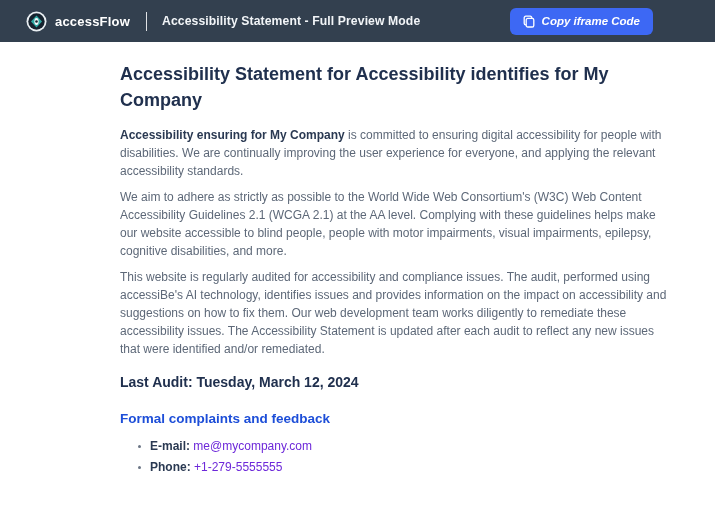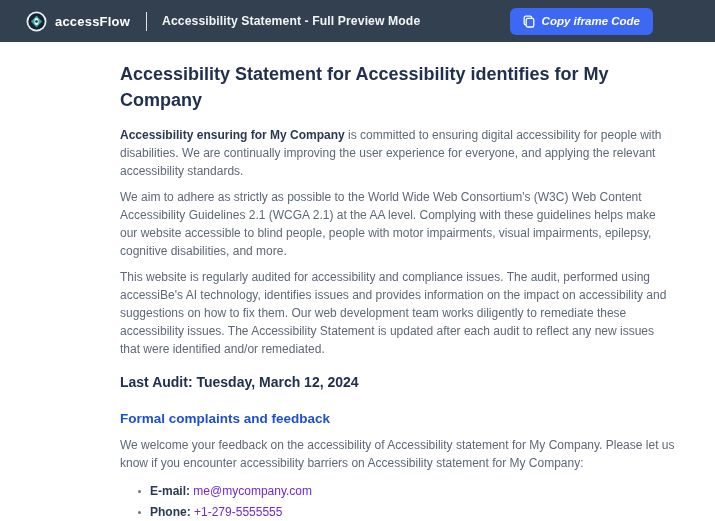--- a/index.html
+++ b/index.html
@@ -144,21 +144,20 @@
   <p><span class="b-dark">Accessibility ensuring for My Company</span><span> is committed to ensuring digital accessibility for people with disabilities. We are continually improving the user experience for everyone, and applying the relevant accessibility standards.</span></p>
 
   <p>We aim to adhere as strictly as possible to the World Wide Web Consortium's (W3C) Web Content Accessibility Guidelines 2.1 (WCGA 2.1) at the AA level. Complying with these guidelines helps make our website accessible to blind people, people with motor impairments, visual impairments, epilepsy, cognitive disabilities, and more.</p>
 
   <p>This website is regularly audited for accessibility and compliance issues. The audit, performed using accessiBe's AI technology, identifies issues and provides information on the impact on accessibility and suggestions on how to fix them. Our web development team works diligently to remediate these accessibility issues. The Accessibility Statement is updated after each audit to reflect any new issues that were identified and/or remediated.</p>
 
   <h2 class="sub-h"><span>Last Audit:</span><span> Tuesday, March 12, 2024</span></h2>
 
   <h2 class="sub-h2">Formal complaints and feedback</h2>
 
-  <p>We welcome your feedback on the accessibility of Accessibility statement for My Company. Please let us know if you encounter accessibility barriers on Accessibility statement for My Company:</p>
 
   <ul class="contacts">
     <li>
       <span class="dot"></span>
       <span class="lbl">E-mail:</span>
       <a class="link">me@mycompany.com</a>
     </li>
     <li>
       <span class="dot"></span>
       <span class="lbl">Phone:</span>

